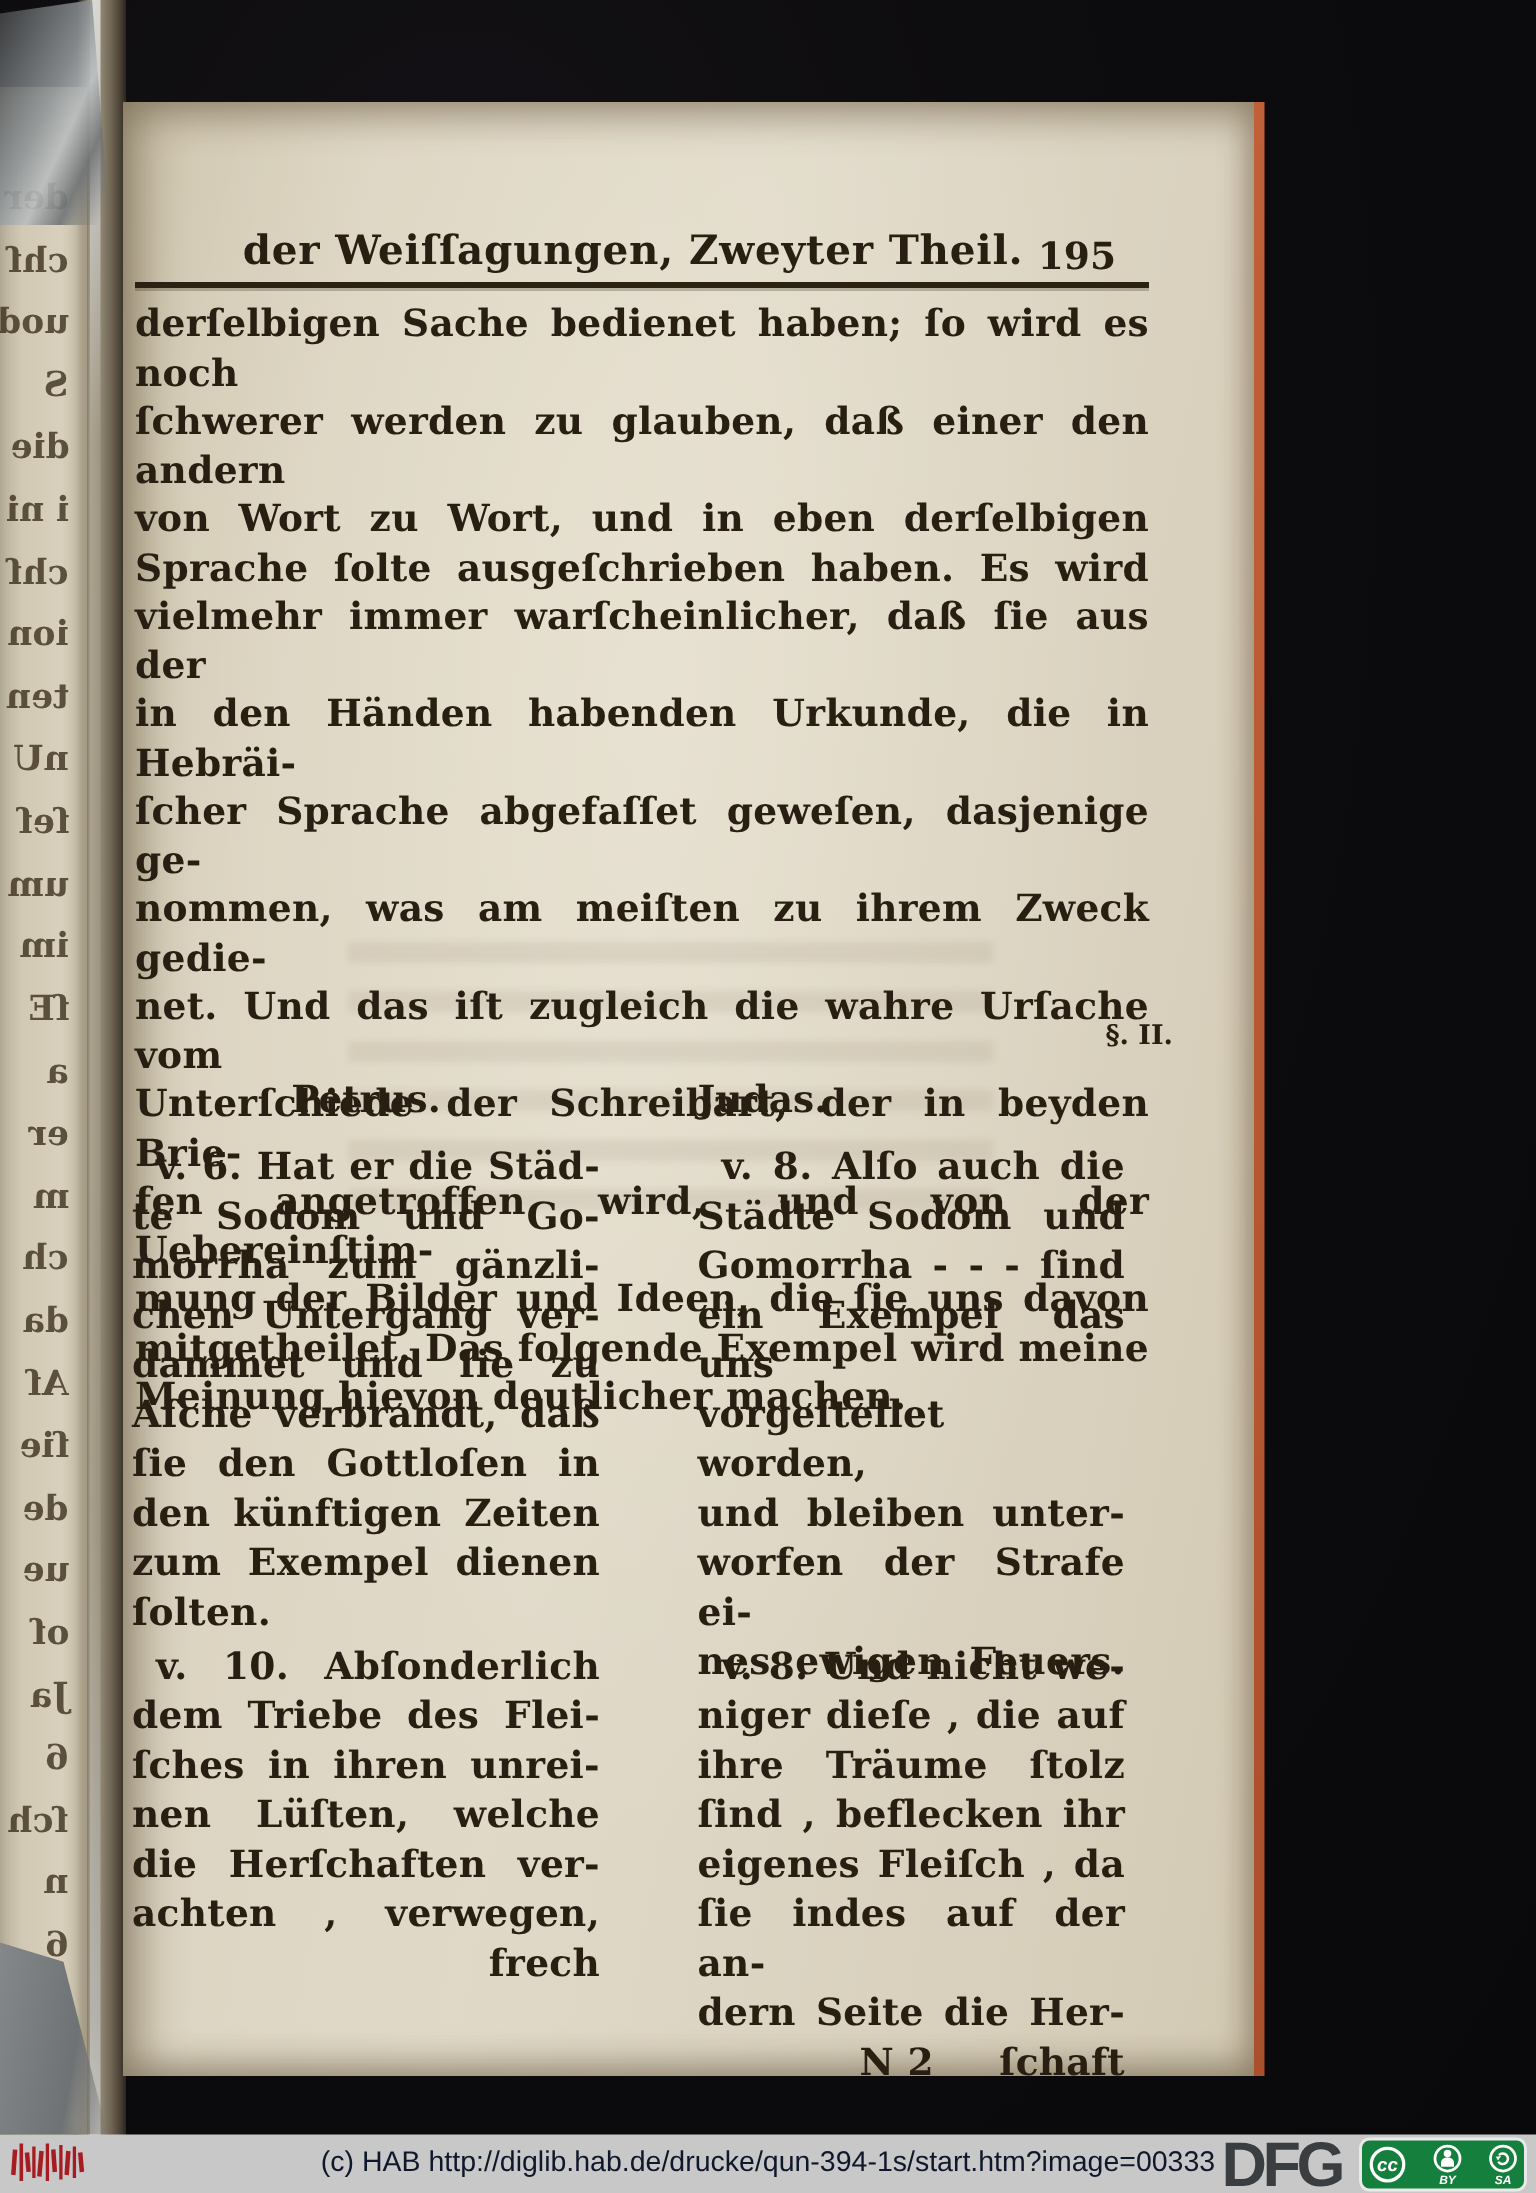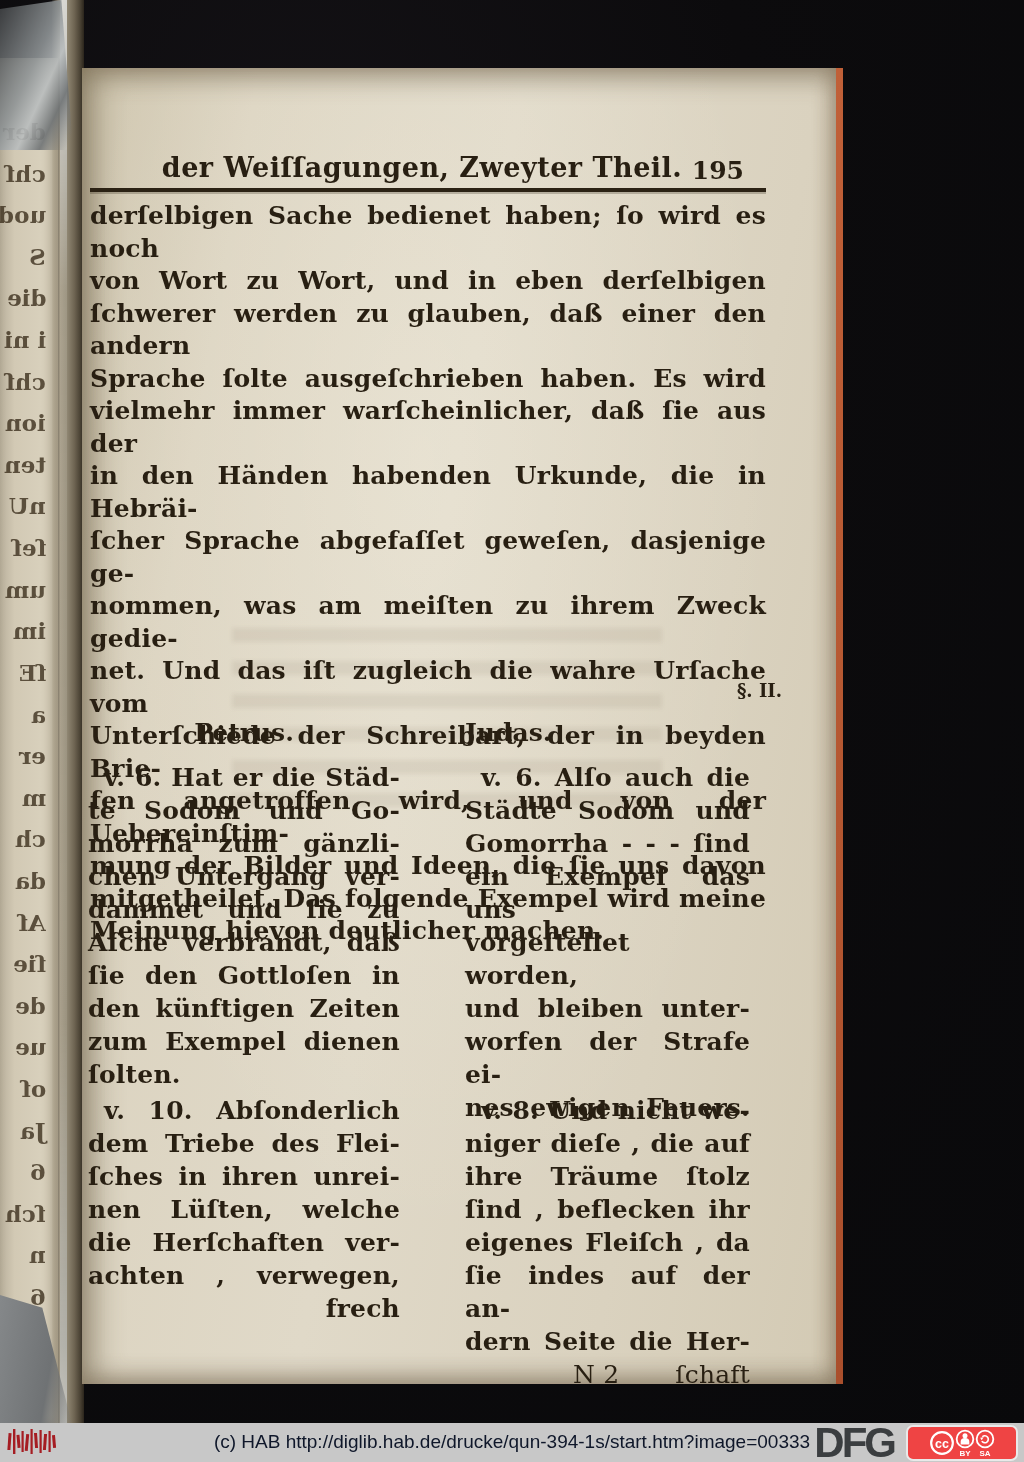--- a/index.html
+++ b/index.html
@@ -80,21 +80,21 @@
   .col-head.left{left:6px;width:312px;text-align:center;}
   .col-head.right{left:383px;width:285px;text-align:left;}
   .verse{position:absolute;font-size:25px;font-weight:700;line-height:33px;letter-spacing:.2px;}
   .verse .jline:first-child{text-indent:16px;}
   .v-left{left:6px;width:312px;}
   .v-right{left:383px;width:285px;}
   .v-top{top:693px;}
   .v-bot{top:1026px;}
   #left-verse1 .jline:last-child{text-align-last:left;}
   .catchword-line{text-align:right;font-size:25px;font-weight:700;line-height:33px;}
-  .sig-line{display:flex;font-size:25px;font-weight:400;line-height:33px;}
+  .sig-line{display:flex;font-size:25px;font-weight:700;line-height:33px;}
   .sig-line .sig{margin-left:108px;}
   .sig-line .catch{margin-left:auto;}
   
   .show-through{
     position:absolute;top:560px;left:150px;width:430px;height:180px;
     background:repeating-linear-gradient(180deg,rgba(120,105,80,.10) 0 14px,rgba(0,0,0,0) 14px 33px);
     filter:blur(2px);pointer-events:none;
   }
   
   .footer-bar{
@@ -106,22 +106,22 @@
     font-size:19px;color:#0f172a;letter-spacing:0;
   }
   .hab-logo{position:absolute;left:6px;top:5px;}
   .dfg-logo{
     position:absolute;right:130px;top:-4px;
     font-size:42px;font-weight:700;letter-spacing:-3px;color:#3b3e40;
     font-family:"Liberation Sans",sans-serif;
   }
   .cc-badge{
     position:absolute;right:6px;top:2px;width:100px;height:32px;
-    background:#ef4444;border:2px solid #e9e9e9;border-radius:7px;
-    display:flex;align-items:center;justify-content:center;padding:0 4px;box-sizing:content-box;
+    background:#15803d;border:2px solid #e9e9e9;border-radius:7px;
+    display:flex;align-items:center;justify-content:space-between;padding:0 4px;box-sizing:content-box;font-style:italic;
   }
   .cc-col{display:flex;flex-direction:column;align-items:center;line-height:1;}
   .cc-col .lbl{color:#fff;font-size:8px;font-weight:700;font-family:"Liberation Sans",sans-serif;margin-top:1px;}
 </style>
 </head>
 <body>
 
 <div id="screenshot">
 
   <div class="prev-edge"></div>
@@ -164,22 +164,22 @@
     <div class="fore-edge"></div>
 
     <div class="running-head">der Weiſſagungen, Zweyter Theil.</div>
     <div class="page-number">195</div>
     <div class="head-rule"></div>
 
     <div class="show-through"></div>
 
     <div class="body-block">
         <div class="jline">derſelbigen Sache bedienet haben; ſo wird es noch</div>
+        <div class="jline">ſchwerer werden zu glauben, daß einer den andern</div>
         <div class="jline">von Wort zu Wort, und in eben derſelbigen</div>
-        <div class="jline">ſchwerer werden zu glauben, daß einer den andern</div>
         <div class="jline">Sprache ſolte ausgeſchrieben haben. Es wird</div>
         <div class="jline">vielmehr immer warſcheinlicher, daß ſie aus der</div>
         <div class="jline">in den Händen habenden Urkunde, die in Hebräi-</div>
         <div class="jline">ſcher Sprache abgefaſſet geweſen, dasjenige ge-</div>
         <div class="jline">nommen, was am meiſten zu ihrem Zweck gedie-</div>
         <div class="jline">net. Und das iſt zugleich die wahre Urſache vom</div>
         <div class="jline">Unterſchiede der Schreibart, der in beyden Brie-</div>
         <div class="jline">fen angetroffen wird, und von der Uebereinſtim-</div>
         <div class="jline">mung der Bilder und Ideen, die ſie uns davon</div>
         <div class="jline">mitgetheilet. Das folgende Exempel wird meine</div>
@@ -198,21 +198,21 @@
         <div class="jline">chen Untergang ver-</div>
         <div class="jline">dammet und ſie zu</div>
         <div class="jline">Aſche verbrandt, daß</div>
         <div class="jline">ſie den Gottloſen in</div>
         <div class="jline">den künftigen Zeiten</div>
         <div class="jline">zum Exempel dienen</div>
         <div class="jline">ſolten.</div>
       </div>
 
     <div class="verse v-right v-top">
-        <div class="jline">v. 6. Alſo auch die</div>
+        <div class="jline">v. 8. Alſo auch die</div>
         <div class="jline">Städte Sodom und</div>
         <div class="jline">Gomorrha - - - ſind</div>
         <div class="jline">ein Exempel das uns</div>
         <div class="jline">vorgeſtellet worden,</div>
         <div class="jline">und bleiben unter-</div>
         <div class="jline">worfen der Strafe ei-</div>
         <div class="jline">nes ewigen Feuers.</div>
       </div>
 
     <div class="verse v-left v-bot">

